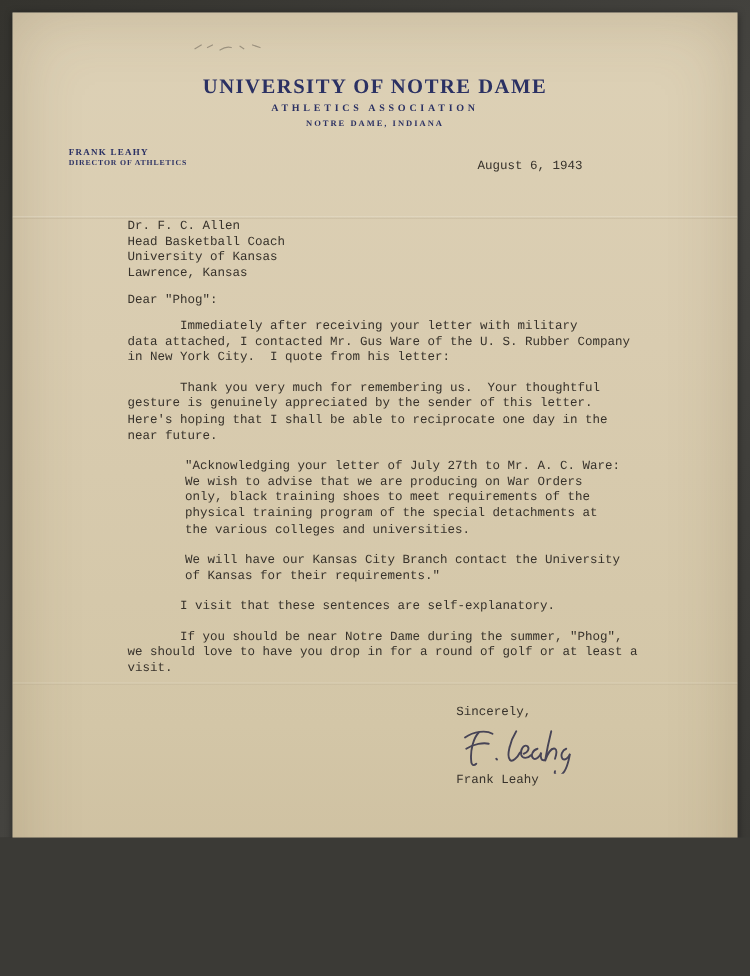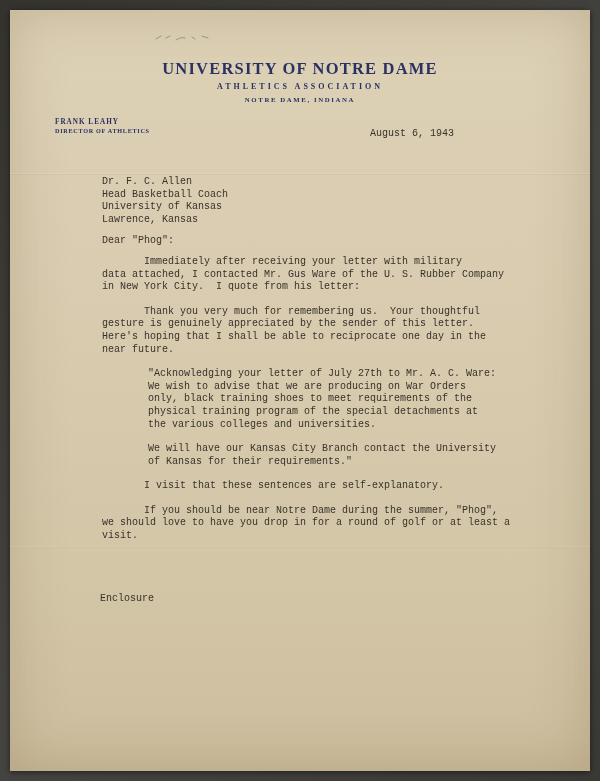--- a/index.html
+++ b/index.html
@@ -1,18 +1,18 @@
 <!DOCTYPE html>
 <html><head>
 <meta charset="utf-8">
 <style>
   html,body { margin:0; padding:0; background:#3b3a36; }
   .scan {
     position:relative;
-    width:600px; height:781px;
+    width:600px; height:670px;
     box-sizing:border-box;
     padding:10px;
     background:linear-gradient(135deg,#34332e 0%, #454440 55%, #3a3935 100%);
     font-family:"Liberation Mono","DejaVu Sans Mono",monospace;
   }
   .paper {
     position:relative;
     width:580px; height:761px;
     background:linear-gradient(180deg,#ddd1b6 0%, #d9ccb0 35%, #d3c6a7 75%, #ccbd9d 100%);
     box-shadow: inset 0 0 55px rgba(96,74,40,0.22), 0 1px 6px rgba(0,0,0,0.55);
@@ -32,21 +32,21 @@
     font-family:"Liberation Serif","DejaVu Serif",serif; }
   .lh-university { font-size:16.5px; font-weight:bold; letter-spacing:1.2px; line-height:18px; }
   .lh-association { margin-top:4px; font-size:8px; font-weight:bold; letter-spacing:3px; line-height:10px; }
   .lh-location { margin-top:3px; font-size:6.8px; font-weight:bold; letter-spacing:1.6px; line-height:9px; }
 
   .info-row { position:relative; height:60px; }
   .sender-block { position:absolute; left:45px; top:14px; color:#2b3163;
     font-family:"Liberation Serif","DejaVu Serif",serif; }
   .sender-name { font-size:7.2px; font-weight:bold; letter-spacing:1px; line-height:9px; }
   .sender-title { font-size:6.2px; font-weight:bold; letter-spacing:0.7px; line-height:8px; }
-  .date-line { position:absolute; left:360px; top:24px; font-size:10px; }
+  .date-line { position:absolute; left:372px; top:24px; font-size:10px; }
 
   .body-block { margin-left:92px; width:428px; font-size:10px; line-height:12.6px;font-family:Liberation Mono, monospace; }
   .pre { white-space:pre-wrap; }
   .recipient { margin-top:12px; }
   .salutation { margin-top:9px; }
   .para { margin-top:8px; }
   .para + .para, .quote + .para, .quote + .quote, .para + .quote { margin-top:12px; }
   .quote { margin-left:46px; width:382px; }
 
   .closing-block { margin-top:22px; margin-left:263px; }
@@ -110,18 +110,38 @@
 
       <div class="quote pre">We will have our Kansas City Branch contact the University
 of Kansas for their requirements."</div>
 
       <div class="para pre">       I visit that these sentences are self-explanatory.</div>
 
       <div class="para pre">       If you should be near Notre Dame during the summer, "Phog",
 we should love to have you drop in for a round of golf or at least a
 visit.</div>
 
+      <div class="closing-block">
+        <div class="pre">Sincerely,</div>
+        <div class="sig-wrap">
+          <svg class="sig-svg" width="120" height="42" viewBox="0 0 120 42">
+            <g fill="none" stroke="#474456" stroke-width="1.5" stroke-linecap="round">
+              <path d="M22,9 C18,13 15,23 16,32 C16,35 18,36 20,34"></path>
+              <path d="M11,13 C18,8 28,7 33,10"></path>
+              <path d="M12,22 C18,18 26,17 30,18"></path>
+              <path d="M36,30 l0.6,0.6"></path>
+              <path d="M52,8 C47,16 44,28 47,31 C49,33 53,29 55,25"></path>
+              <path d="M58,26 c3,-1 5,-4 3,-6 c-3,-2 -6,3 -5,7 c1,3 5,3 8,0"></path>
+              <path d="M69,22 c-4,1 -6,6 -3,8 c2,1 5,-2 6,-5 c-1,4 0,7 3,6"></path>
+              <path d="M80,8 c-2,8 -4,18 -5,24 c2,-6 5,-11 8,-10 c2,1 1,5 0,8"></path>
+              <path d="M92,22 c-3,1 -5,5 -3,8 c2,2 5,-1 6,-4 c-1,5 -2,12 -6,16 c-3,3 -7,1 -6,-2"></path>
+            </g>
+          </svg>
+          <span class="sr-only">F. Leahy</span>
+        </div>
+        <div class="typed-name pre">Frank Leahy</div>
+      </div>
 
       <div class="enclosure pre">Enclosure</div>
     </div>
 
   </div>
 </div>
 
 </body></html>

